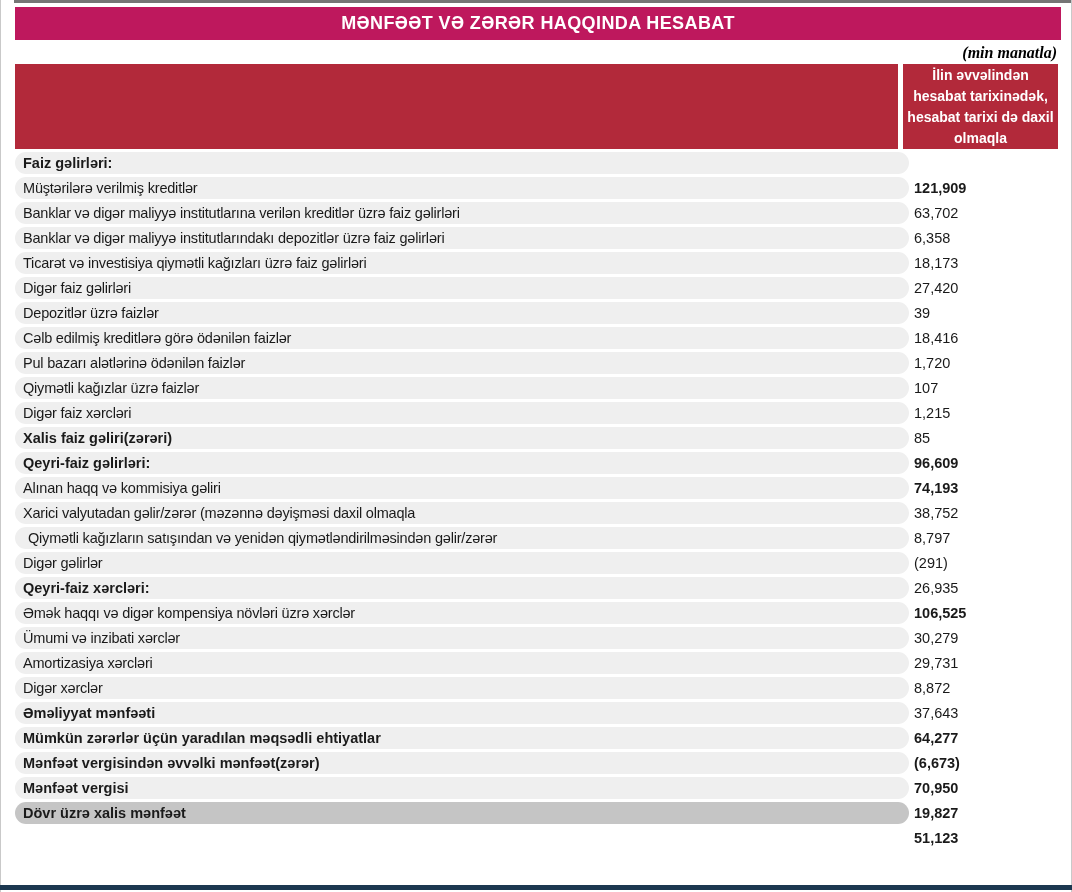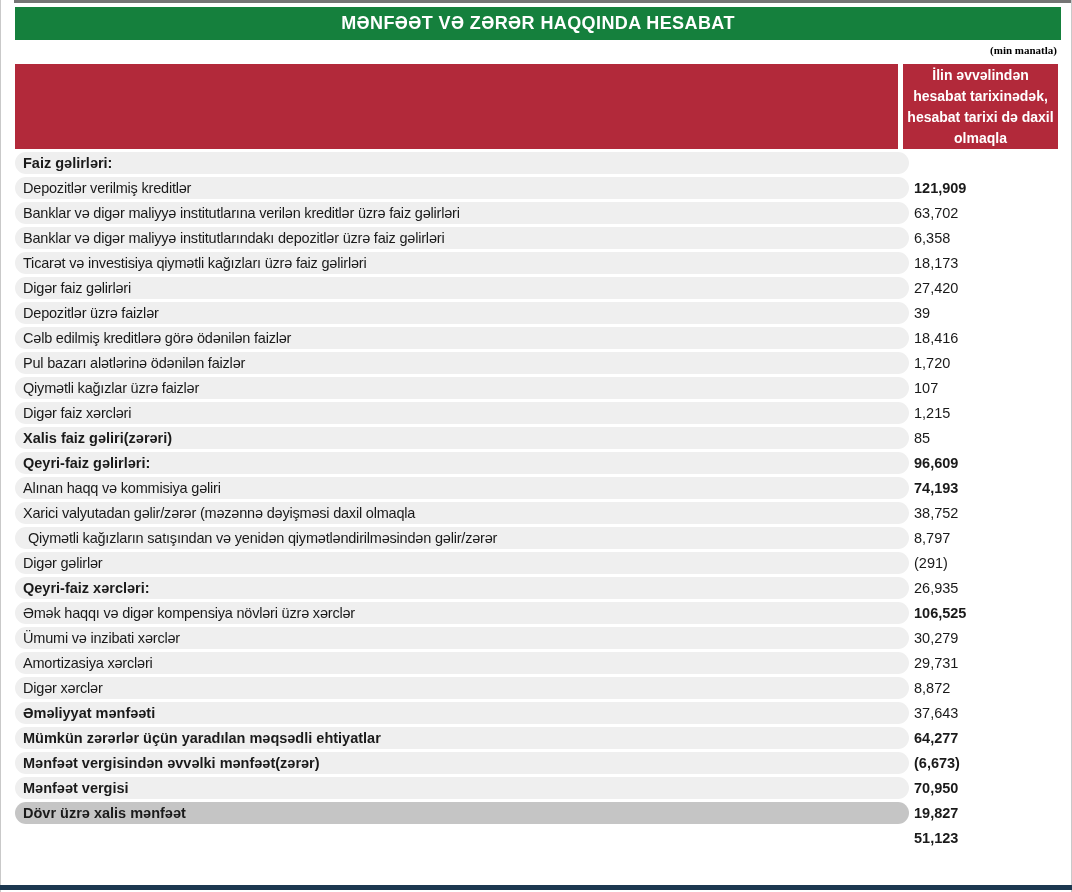--- a/index.html
+++ b/index.html
@@ -16,29 +16,29 @@
     border-left: 1px solid #c9c9c9;
     border-right: 1px solid #c9c9c9;
     pointer-events: none;
   }
   .top-line {
     position: absolute; top: 0; left: 14px; right: 0;
     height: 3px; background: #757575;
   }
   .title-bar {
     position: absolute; top: 7px; left: 15px; right: 11px; height: 33px;
-    background: #15803d;
+    background: #be185d;
     color: #ffffff;
     display: flex; align-items: center; justify-content: center;
     font-weight: bold; font-size: 18px; letter-spacing: 0.4px;
   }
   .units-note {
     position: absolute; top: 44px; right: 15px;
     font-family: "Liberation Serif", serif;
-    font-weight: bold; font-size: 11px;
+    font-style: italic; font-weight: bold; font-size: 16px;
     color: #000000;
   }
   .report-table {
     position: absolute; top: 64px; left: 15px; right: 14px;
   }
   .thead { display: flex; gap: 5px; height: 85px; margin-bottom: 3px; }
   .thead .hcell { background: #B2293A; }
   .thead .hlabel { flex: 1; }
   .thead .hvalue {
     width: 155px;
@@ -85,21 +85,21 @@
     <div class="hcell hvalue">
       <span>İlin əvvəlindən hesabat tarixinədək, hesabat tarixi də daxil olmaqla</span>
     </div>
   </div>
   <div>
       <div class="row bold">
         <div class="cell label">Faiz gəlirləri:</div>
         <div class="cell value">121,909</div>
       </div>
       <div class="row">
-        <div class="cell label">Depozitlər verilmiş kreditlər</div>
+        <div class="cell label">Müştərilərə verilmiş kreditlər</div>
         <div class="cell value">63,702</div>
       </div>
       <div class="row">
         <div class="cell label">Banklar və digər maliyyə institutlarına verilən kreditlər üzrə faiz gəlirləri</div>
         <div class="cell value">6,358</div>
       </div>
       <div class="row">
         <div class="cell label">Banklar və digər maliyyə institutlarındakı depozitlər üzrə faiz gəlirləri</div>
         <div class="cell value">18,173</div>
       </div>

